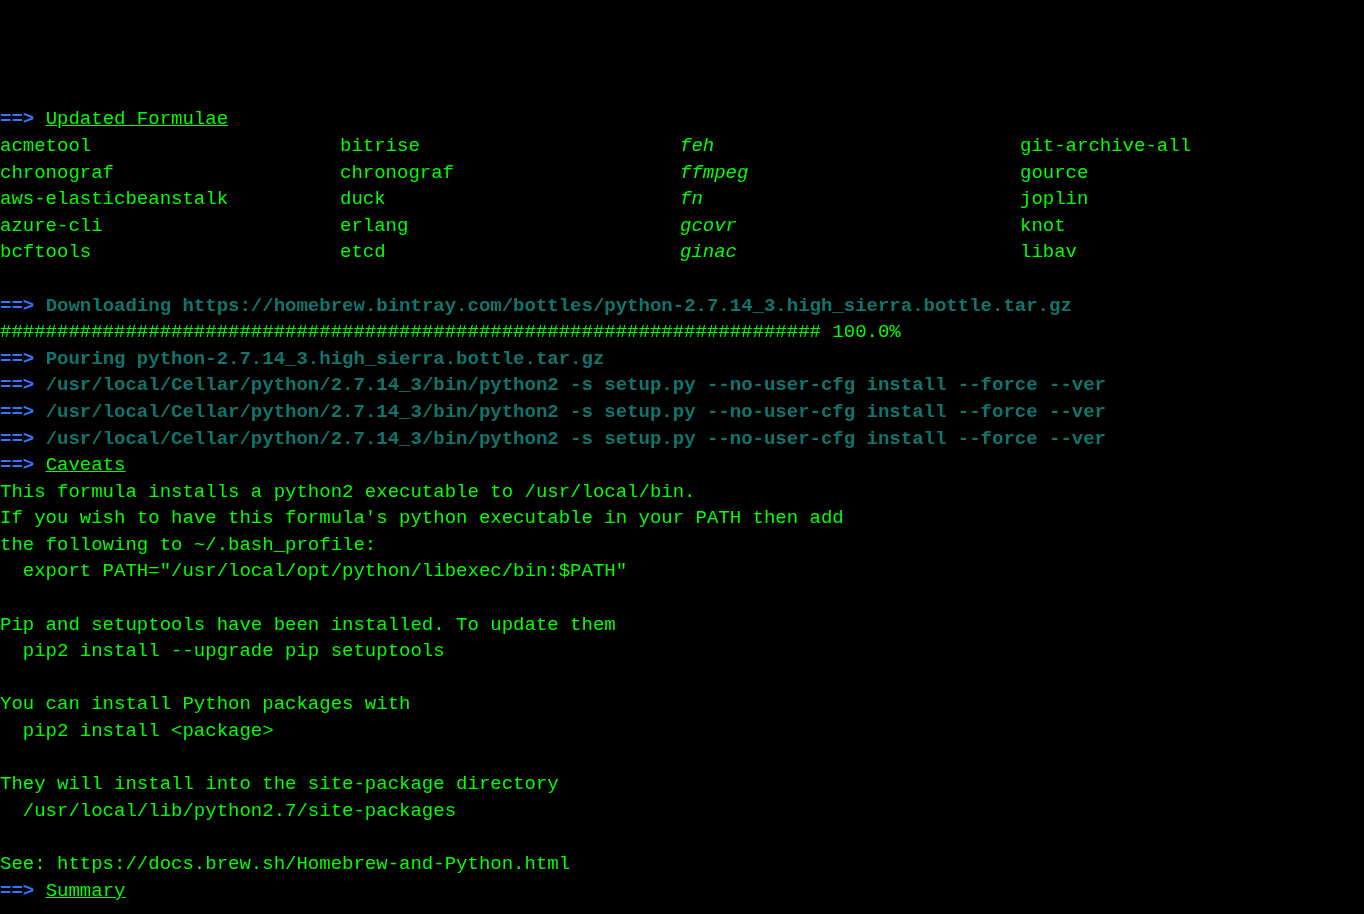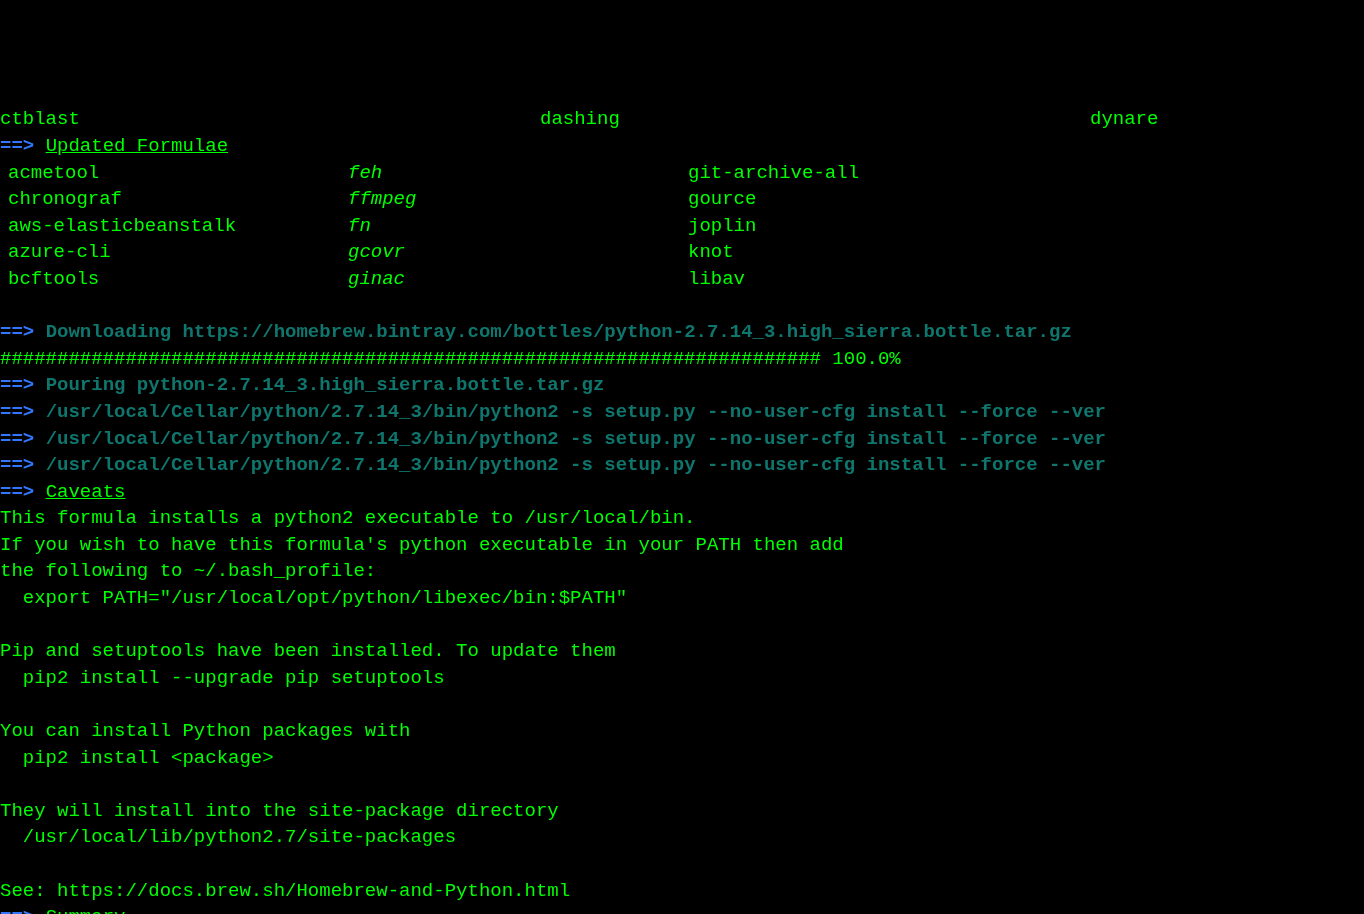--- a/index.html
+++ b/index.html
@@ -31,38 +31,38 @@
       color: #0f766e;
       font-weight: bold;
     }
     .normal {
       color: #00ff00;
       font-weight: normal;
     }
     .formulae-grid {
       display: flex;
       white-space: normal;
-      margin-left: 8px;
     }
     .formulae-col {
       white-space: pre;
     }
     .col1 { width: 340px; }
     .col2 { width: 340px; }
     .col3 { width: 340px; font-style: italic; }
     .col4 { flex: 1; }
     .line {
       display: block;
     }
   </style>
 </head>
 <body>
 
 
 
-<div id="terminal"><div class="line normal"><span style="display:inline-block;width:540px;">ctblast</span><span style="display:inline-block;width:550px;">dashing</span><span>dynare</span></div><div class="line"><span class="arrow">==&gt;</span> <span class="header">Updated Formulae</span></div><div class="formulae-grid normal">
+<div id="terminal"><div class="line"><span class="arrow">==&gt;</span> <span class="header">Updated Formulae</span></div><div class="formulae-grid normal">
       <div class="formulae-col col1"><span class="line">acmetool</span><span class="line">chronograf</span><span class="line">aws-elasticbeanstalk</span><span class="line">azure-cli</span><span class="line">bcftools</span></div>
+      <div class="formulae-col col2"><span class="line">bitrise</span><span class="line">chronograf</span><span class="line">duck</span><span class="line">erlang</span><span class="line">etcd</span></div>
       <div class="formulae-col col3"><span class="line">feh</span><span class="line">ffmpeg</span><span class="line">fn</span><span class="line">gcovr</span><span class="line">ginac</span></div>
       <div class="formulae-col col4"><span class="line">git-archive-all</span><span class="line">gource</span><span class="line">joplin</span><span class="line">knot</span><span class="line">libav</span></div>
     </div><div class="line">&nbsp;</div><div class="line"><span class="arrow">==&gt;</span> <span class="bold">Downloading https://homebrew.bintray.com/bottles/python-2.7.14_3.high_sierra.bottle.tar.gz</span></div><div class="line normal">######################################################################## 100.0%</div><div class="line"><span class="arrow">==&gt;</span> <span class="bold">Pouring python-2.7.14_3.high_sierra.bottle.tar.gz</span></div><div class="line"><span class="arrow">==&gt;</span> <span class="bold">/usr/local/Cellar/python/2.7.14_3/bin/python2 -s setup.py --no-user-cfg install --force --ver</span></div><div class="line"><span class="arrow">==&gt;</span> <span class="bold">/usr/local/Cellar/python/2.7.14_3/bin/python2 -s setup.py --no-user-cfg install --force --ver</span></div><div class="line"><span class="arrow">==&gt;</span> <span class="bold">/usr/local/Cellar/python/2.7.14_3/bin/python2 -s setup.py --no-user-cfg install --force --ver</span></div><div class="line"><span class="arrow">==&gt;</span> <span class="header">Caveats</span></div><div class="line normal">This formula installs a python2 executable to /usr/local/bin.</div><div class="line normal">If you wish to have this formula's python executable in your PATH then add</div><div class="line normal">the following to ~/.bash_profile:</div><div class="line normal">  export PATH="/usr/local/opt/python/libexec/bin:$PATH"</div><div class="line normal">&nbsp;</div><div class="line normal">Pip and setuptools have been installed. To update them</div><div class="line normal">  pip2 install --upgrade pip setuptools</div><div class="line normal">&nbsp;</div><div class="line normal">You can install Python packages with</div><div class="line normal">  pip2 install &lt;package&gt;</div><div class="line normal">&nbsp;</div><div class="line normal">They will install into the site-package directory</div><div class="line normal">  /usr/local/lib/python2.7/site-packages</div><div class="line normal">&nbsp;</div><div class="line normal">See: https://docs.brew.sh/Homebrew-and-Python.html</div><div class="line"><span class="arrow">==&gt;</span> <span class="header">Summary</span></div></div>
 
 
 
 
 </body></html>

